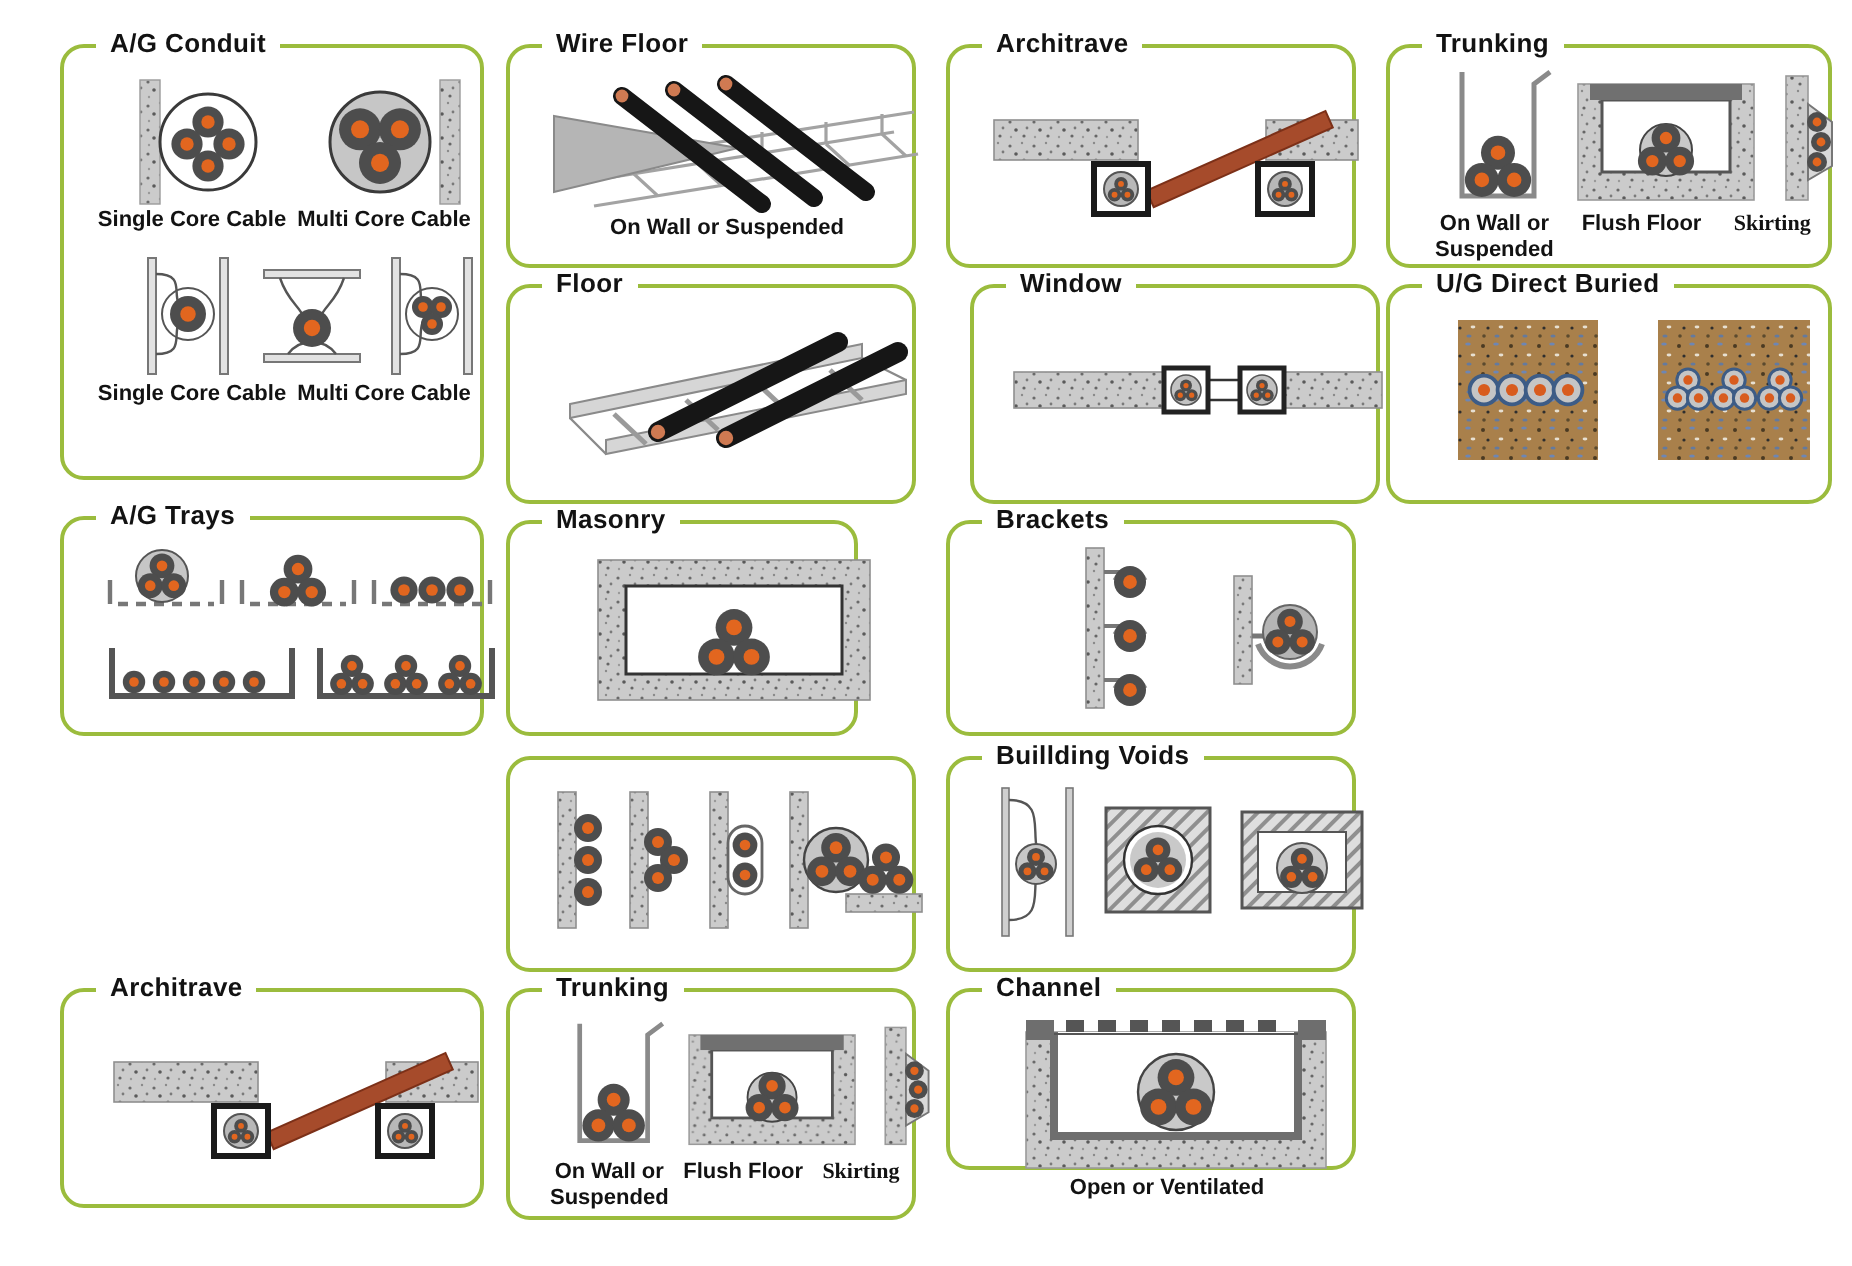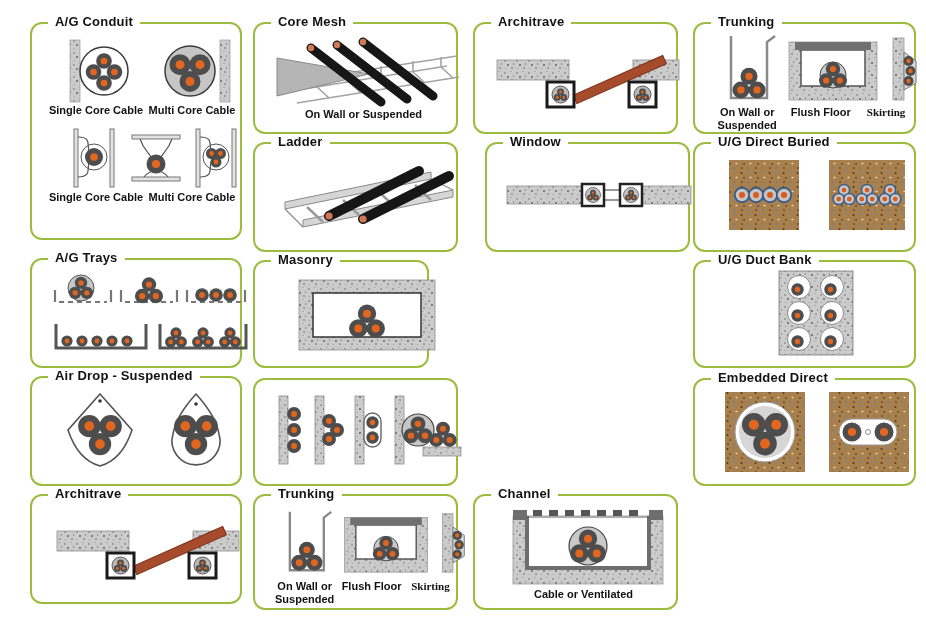--- a/index.html
+++ b/index.html
@@ -108,21 +108,21 @@
     <circle cx="168" cy="37" r="5.5" fill="#4d4d4d"></circle>
         <circle cx="168" cy="37" r="2.4" fill="#e2661f"></circle>
   </svg>
   <div class="caprow">
     <span class="cap" style="width:50%">Single Core Cable</span>
     <span class="cap" style="width:50%">Multi Core Cable</span>
   </div>
 </div>
 
 <div class="card" style="left:253px;top:22px;width:205px;height:112px">
-  <div class="card-title">Core Mesh</div>
+  <div class="card-title">Wire Floor</div>
   <svg class="illus" width="192" height="76" viewBox="0 0 192 76" style="margin-top:8px">
     <g stroke="#a3a3a3" stroke-width="1.6" fill="none">
       <path d="M14,60 L176,34"></path>
           <path d="M26,71 L188,45"></path>
           <path d="M44,46 L186,24"></path>
       <path d="M46,55 L58,66 M78,50 L90,61 M110,45 L122,56 M142,40 L154,51 M170,35 L182,46"></path>
       <path d="M46,55 L46,44 M78,50 L78,39 M110,45 L110,34 M142,40 L142,29 M170,35 L170,25"></path>
     </g>
     <polygon points="6,26 98,42 6,64" fill="#b5b5b5" stroke="#8a8a8a" stroke-width="1"></polygon>
     <g stroke="#161616" stroke-width="9" stroke-linecap="round">
@@ -176,21 +176,21 @@
         <circle cx="197.5" cy="49" r="2.2" fill="#e2661f"></circle>
   </svg>
   <div class="trunk-caps">
     <span class="cap w70">On Wall or Suspended</span>
     <span class="cap w90">Flush Floor</span>
     <span class="cap w52">Skirting</span>
   </div>
 </div>
 
 <div class="card" style="left:253px;top:142px;width:205px;height:110px">
-  <div class="card-title">Ladder</div>
+  <div class="card-title">Floor</div>
   <svg class="illus" width="192" height="84" viewBox="0 0 192 84" style="margin-top:12px">
     <path d="M14,46 L160,16 L160,23 L14,53 Z" fill="#d6d6d6" stroke="#8a8a8a" stroke-width="1"></path>
     <path d="M32,64 L182,34 L182,41 L32,71 Z" fill="#d6d6d6" stroke="#8a8a8a" stroke-width="1"></path>
     <path d="M14,53 L32,71 M160,23 L182,34" stroke="#8a8a8a" stroke-width="1.2" fill="none"></path>
     <g stroke="#9a9a9a" stroke-width="2.5">
       <path d="M36,51 L52,66"></path>
           <path d="M72,44 L88,59"></path>
           <path d="M108,36 L124,51"></path>
           <path d="M144,29 L160,44"></path>
     </g>
@@ -267,53 +267,44 @@
 
 <div class="card" style="left:253px;top:260px;width:176px;height:108px">
   <div class="card-title">Masonry</div>
   <svg class="illus" width="192" height="82" viewBox="0 0 192 82" style="margin-top:12px">
     <rect x="28" y="6" width="136" height="70" fill="url(#speck)" stroke="#8f8f8f" stroke-width="0.8"></rect>
     <rect x="42" y="19" width="108" height="44" fill="#fff" stroke="#333" stroke-width="1.5"></rect>
     <use href="#tfl" transform="translate(96,48) scale(0.92)"></use>
   </svg>
 </div>
 
-
-<div class="card" style="left:693px;top:260px;width:223px;height:108px">
-  <div class="card-title">U/G Duct Bank</div>
-  <svg class="illus" width="210" height="90" viewBox="0 0 210 90" style="margin-top:6px">
-    <rect x="68" y="3" width="74" height="84" fill="url(#speck)" stroke="#777" stroke-width="0.8"></rect>
-    <g>
-      <circle cx="88" cy="19" r="11.5" fill="#fff" stroke="#8a8a8a"></circle>
-          <use href="#cbl" transform="translate(86.5,21.5) scale(0.62)"></use>
-      <circle cx="121" cy="19" r="11.5" fill="#fff" stroke="#8a8a8a"></circle>
-          <use href="#cbl" transform="translate(119.5,21.5) scale(0.62)"></use>
-      <circle cx="88" cy="45" r="11.5" fill="#fff" stroke="#8a8a8a"></circle>
-          <use href="#cbl" transform="translate(86.5,47.5) scale(0.62)"></use>
-      <circle cx="121" cy="45" r="11.5" fill="#fff" stroke="#8a8a8a"></circle>
-          <use href="#cbl" transform="translate(119.5,47.5) scale(0.62)"></use>
-      <circle cx="88" cy="71" r="11.5" fill="#fff" stroke="#8a8a8a"></circle>
-          <use href="#cbl" transform="translate(86.5,73.5) scale(0.62)"></use>
-      <circle cx="121" cy="71" r="11.5" fill="#fff" stroke="#8a8a8a"></circle>
-          <use href="#cbl" transform="translate(119.5,73.5) scale(0.62)"></use>
-    </g>
-  </svg>
-</div>
-
-<div class="card" style="left:30px;top:376px;width:212px;height:110px">
-  <div class="card-title">Air Drop - Suspended</div>
-  <svg class="illus" width="200" height="86" viewBox="0 0 200 86" style="margin-top:10px">
-    <path d="M52,6 L84,42 Q74,72 52,78 Q30,72 20,42 Z" fill="#fff" stroke="#555" stroke-width="1.6"></path>
-    <circle cx="52" cy="13" r="1.8" fill="#333"></circle>
-    <use href="#tfl2" transform="translate(52,46) scale(1.12)"></use>
-    <path d="M148,6 Q168,28 171,46 A24,24 0 1 1 125,46 Q128,28 148,6 Z" fill="#fff" stroke="#555" stroke-width="1.6"></path>
-    <circle cx="148" cy="16" r="1.8" fill="#333"></circle>
-    <use href="#tfl2" transform="translate(148,46) scale(1.12)"></use>
-  </svg>
-</div>
+<div class="card" style="left:473px;top:260px;width:205px;height:108px">
+  <div class="card-title">Brackets</div>
+  <svg class="illus" width="192" height="84" viewBox="0 0 192 84" style="margin-top:10px">
+    <rect x="52" y="2" width="9" height="80" fill="url(#speck)" stroke="#8f8f8f" stroke-width="0.8"></rect>
+    <g stroke="#777" stroke-width="2" fill="none">
+      <path d="M61,14 L74,14"></path>
+          <path d="M61,41 L74,41"></path>
+          <path d="M61,68 L74,68"></path>
+    </g>
+    <path d="M66,18 A9,9 0 0 1 82,18" stroke="#999" stroke-width="1.4" fill="none"></path>
+    <path d="M66,45 A9,9 0 0 1 82,45" stroke="#999" stroke-width="1.4" fill="none"></path>
+    <path d="M66,72 A9,9 0 0 1 82,72" stroke="#999" stroke-width="1.4" fill="none"></path>
+    <use href="#cbl" transform="translate(74,19) scale(0.8)"></use>
+    <use href="#cbl" transform="translate(74,46) scale(0.8)"></use>
+    <use href="#cbl" transform="translate(74,73) scale(0.8)"></use>
+    <rect x="126" y="16" width="9" height="54" fill="url(#speck)" stroke="#8f8f8f" stroke-width="0.8"></rect>
+    <path d="M135,46 L141,46" stroke="#777" stroke-width="2.5" fill="none"></path>
+    <path d="M138,50 A17,17 0 0 0 170,50" stroke="#8a8a8a" stroke-width="3" fill="none"></path>
+    <circle cx="154" cy="44" r="13.5" fill="#b5b5b5" stroke="#666" stroke-width="1"></circle>
+    <use href="#tfl" transform="translate(154,44.5) scale(0.64)"></use>
+  </svg>
+</div>
+
+
 
 <div class="card" style="left:253px;top:378px;width:205px;height:108px">
   <svg class="illus" width="192" height="82" viewBox="0 0 192 82" style="margin-top:10px">
     <rect x="8" y="6" width="9" height="68" fill="url(#speck)" stroke="#8f8f8f" stroke-width="0.8"></rect>
     <use href="#cbl" transform="translate(23,24) scale(0.7)"></use>
     <use href="#cbl" transform="translate(23,40) scale(0.7)"></use>
     <use href="#cbl" transform="translate(23,56) scale(0.7)"></use>
     <rect x="44" y="6" width="9" height="68" fill="url(#speck)" stroke="#8f8f8f" stroke-width="0.8"></rect>
     <use href="#cbl" transform="translate(58,31) scale(0.7)"></use>
     <use href="#cbl" transform="translate(66,40) scale(0.7)"></use>
@@ -323,35 +314,39 @@
     <use href="#cbl" transform="translate(101.5,32.5) scale(0.62)"></use>
     <use href="#cbl" transform="translate(101.5,47.5) scale(0.62)"></use>
     <rect x="124" y="6" width="9" height="68" fill="url(#speck)" stroke="#8f8f8f" stroke-width="0.8"></rect>
     <circle cx="147" cy="40" r="16" fill="#c6c6c6" stroke="#444" stroke-width="1.2"></circle>
     <use href="#tfl" transform="translate(147,40.5) scale(0.74)"></use>
     <rect x="152" y="57" width="38" height="9" fill="url(#speck)" stroke="#8f8f8f" stroke-width="0.8"></rect>
     <use href="#tfl" transform="translate(172,45) scale(0.7)"></use>
   </svg>
 </div>
 
-
-<div class="card" style="left:693px;top:378px;width:223px;height:108px">
-  <div class="card-title">Embedded Direct</div>
-  <svg class="illus" width="210" height="84" viewBox="0 0 210 84" style="margin-top:10px">
-    <rect x="14" y="2" width="80" height="80" fill="url(#soil)"></rect>
-    <circle cx="54" cy="42" r="30" fill="#fff" stroke="#999" stroke-width="1"></circle>
-    <circle cx="54" cy="42" r="26" fill="#d6d6d6"></circle>
-    <use href="#tfl2" transform="translate(54,43) scale(1.18)"></use>
-    <rect x="118" y="2" width="80" height="80" fill="url(#soil)"></rect>
-    <rect x="128" y="29" width="58" height="26" rx="13" fill="#fff" stroke="#999" stroke-width="1"></rect>
-    <use href="#cbl" transform="translate(141,42) scale(0.95)"></use>
-    <use href="#cbl" transform="translate(173,42) scale(0.95)"></use>
-    <circle cx="157" cy="42" r="2.5" fill="#fff" stroke="#888" stroke-width="1"></circle>
-  </svg>
-</div>
+<div class="card" style="left:473px;top:378px;width:205px;height:108px">
+  <div class="card-title">Buillding Voids</div>
+  <svg class="illus" width="192" height="82" viewBox="0 0 192 82" style="margin-top:10px">
+    <rect x="10" y="4" width="3.5" height="74" fill="#cfcfcf" stroke="#777" stroke-width="0.8"></rect>
+    <rect x="42" y="4" width="3.5" height="74" fill="#cfcfcf" stroke="#777" stroke-width="0.8"></rect>
+    <path d="M13.5,10 C34,10 22,30 30,40 C22,50 34,70 13.5,70" fill="none" stroke="#555" stroke-width="1.2"></path>
+    <circle cx="27" cy="42" r="10" fill="#c6c6c6" stroke="#555" stroke-width="1"></circle>
+    <use href="#tfl" transform="translate(27,42.5) scale(0.45)"></use>
+    <rect x="62" y="14" width="52" height="52" fill="url(#hatch)" stroke="#555" stroke-width="1.5"></rect>
+    <circle cx="88" cy="40" r="17" fill="#fff" stroke="#333" stroke-width="1.2"></circle>
+    <circle cx="88" cy="40" r="14" fill="#c9c9c9"></circle>
+    <use href="#tfl" transform="translate(88,40.5) scale(0.62)"></use>
+    <rect x="130" y="16" width="60" height="48" fill="url(#hatch)" stroke="#555" stroke-width="1.5"></rect>
+    <rect x="138" y="26" width="44" height="30" fill="#fff" stroke="#555" stroke-width="1"></rect>
+    <circle cx="160" cy="44" r="12.5" fill="#c9c9c9" stroke="#555" stroke-width="1"></circle>
+    <use href="#tfl" transform="translate(160,44.5) scale(0.56)"></use>
+  </svg>
+</div>
+
 
 <div class="card" style="left:30px;top:494px;width:212px;height:110px">
   <div class="card-title">Architrave</div>
   <svg class="illus" width="198" height="86" viewBox="0 0 192 86" style="margin-top:9px">
     <rect x="6" y="26" width="72" height="20" fill="url(#speck)" stroke="#8f8f8f" stroke-width="0.8"></rect>
     <rect x="142" y="26" width="46" height="20" fill="url(#speck)" stroke="#8f8f8f" stroke-width="0.8"></rect>
     <g transform="translate(129,46) rotate(-24)">
       <rect x="-49" y="-5" width="98" height="9" fill="#a64b2b" stroke="#7c3018" stroke-width="1"></rect>
     </g>
     <rect x="56" y="48" width="27" height="25" fill="#fff" stroke="#1a1a1a" stroke-width="3"></rect>
@@ -382,21 +377,21 @@
     <circle cx="197.5" cy="49" r="5" fill="#4d4d4d"></circle>
         <circle cx="197.5" cy="49" r="2.2" fill="#e2661f"></circle>
   </svg>
   <div class="trunk-caps">
     <span class="cap w70">On Wall or Suspended</span>
     <span class="cap w90">Flush Floor</span>
     <span class="cap w52">Skirting</span>
   </div>
 </div>
 
-<div class="card" style="left:473px;top:494px;width:205px;height:116px">
+<div class="card" style="left:473px;top:494px;width:205px;height:91px">
   <div class="card-title">Channel</div>
   <svg class="illus" width="192" height="84" viewBox="0 0 192 84" style="margin-top:8px">
     <rect x="22" y="12" width="150" height="68" fill="url(#speck)" stroke="#9a9a9a" stroke-width="0.8"></rect>
     <rect x="36" y="12" width="122" height="52" fill="#fff"></rect>
     <path d="M36,12 L36,64 L158,64 L158,12" fill="none" stroke="#6e6e6e" stroke-width="4"></path>
     <rect x="22" y="6" width="14" height="10" fill="#6e6e6e"></rect>
     <rect x="158" y="6" width="14" height="10" fill="#6e6e6e"></rect>
     <path d="M36,13 L158,13" stroke="#555" stroke-width="1" fill="none"></path>
     <g fill="#555">
       <rect x="42" y="6" width="9" height="6"></rect>
@@ -404,17 +399,17 @@
       <rect x="74" y="6" width="9" height="6"></rect>
           <rect x="90" y="6" width="9" height="6"></rect>
       <rect x="106" y="6" width="9" height="6"></rect>
           <rect x="122" y="6" width="9" height="6"></rect>
       <rect x="138" y="6" width="9" height="6"></rect>
     </g>
     <circle cx="97" cy="42" r="19" fill="#c9c9c9" stroke="#444" stroke-width="1.2"></circle>
     <use href="#tfl" transform="translate(97,43) scale(0.92)"></use>
   </svg>
   <div class="caprow">
-    <span class="cap" style="width:100%">Cable or Ventilated</span>
+    <span class="cap" style="width:100%">Open or Ventilated</span>
   </div>
 </div>
 
 </div>
 
 </body></html>

